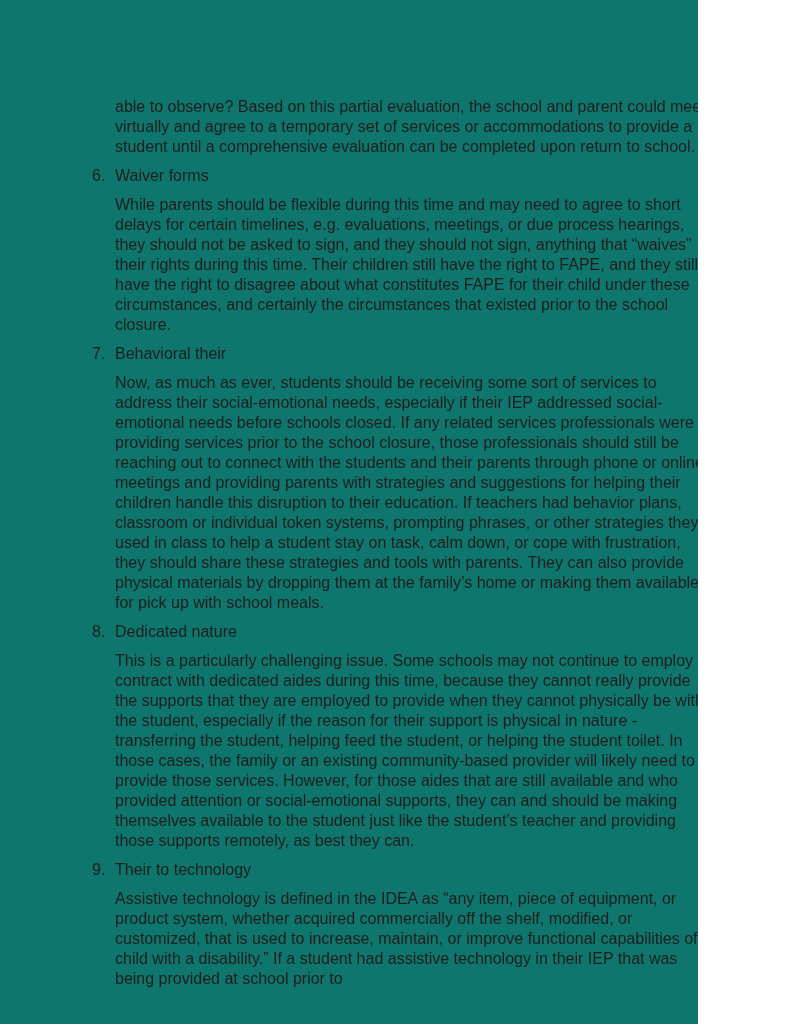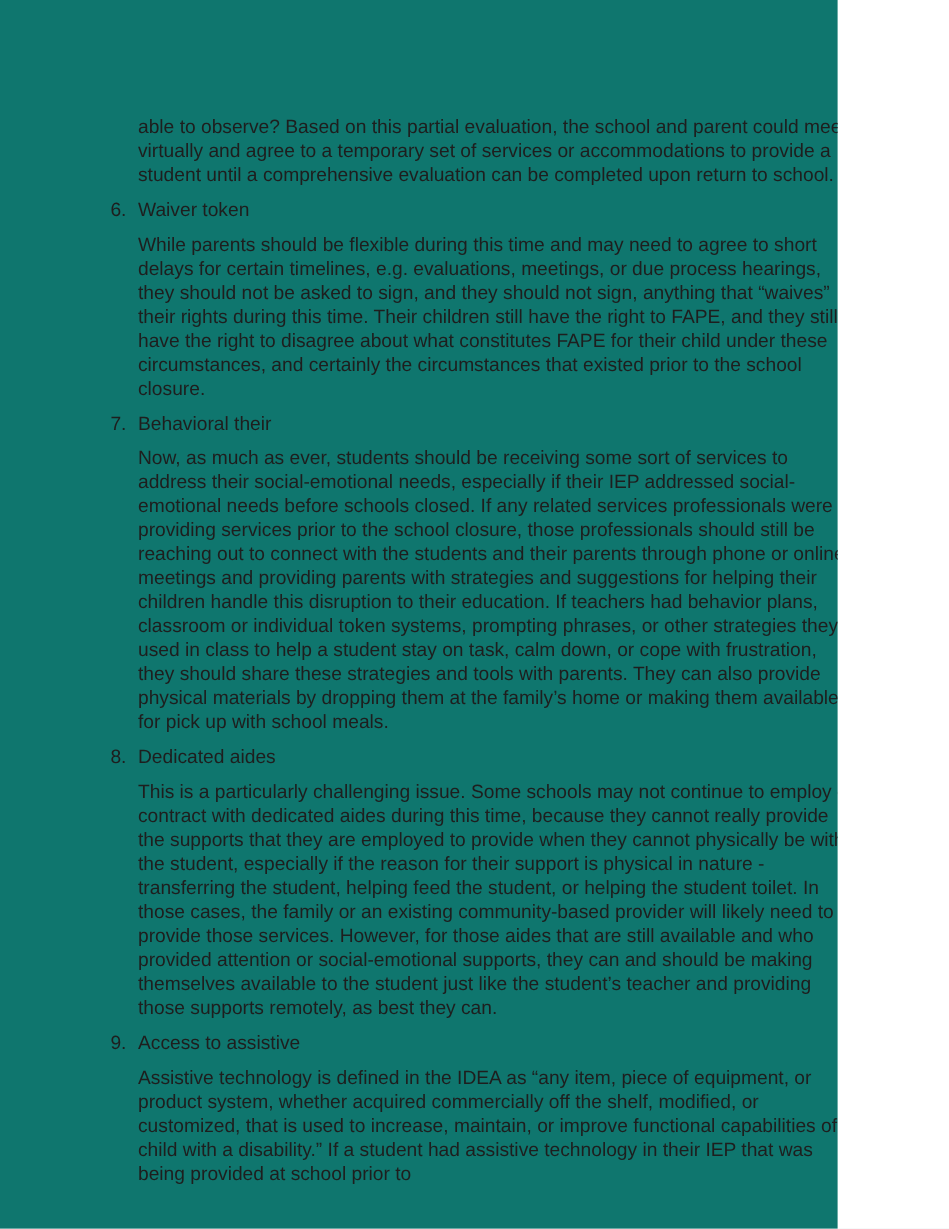--- a/index.html
+++ b/index.html
@@ -35,32 +35,32 @@
   }
 </style>
 </head>
 <body>
 
 <div class="page">
 
   <p class="para">able to observe? Based on this partial evaluation, the school and parent could meet virtually and agree to a temporary set of services or accommodations to provide a student until a comprehensive evaluation can be completed upon return to school.</p>
 
   <div class="item-heading">
-    <span class="num">6.</span><span class="title">Waiver token</span>
+    <span class="num">6.</span><span class="title">Waiver forms</span>
   </div>
   <p class="para">While parents should be flexible during this time and may need to agree to short delays for certain timelines, e.g. evaluations, meetings, or due process hearings, they should not be asked to sign, and they should not sign, anything that “waives” their rights during this time. Their children still have the right to FAPE, and they still have the right to disagree about what constitutes FAPE for their child under these circumstances, and certainly the circumstances that existed prior to the school closure.</p>
 
   <div class="item-heading">
     <span class="num">7.</span><span class="title">Behavioral their</span>
   </div>
   <p class="para">Now, as much as ever, students should be receiving some sort of services to address their social-emotional needs, especially if their IEP addressed social-emotional needs before schools closed. If any related services professionals were providing services prior to the school closure, those professionals should still be reaching out to connect with the students and their parents through phone or online meetings and providing parents with strategies and suggestions for helping their children handle this disruption to their education. If teachers had behavior plans, classroom or individual token systems, prompting phrases, or other strategies they used in class to help a student stay on task, calm down, or cope with frustration, they should share these strategies and tools with parents. They can also provide physical materials by dropping them at the family’s home or making them available for pick up with school meals.</p>
 
   <div class="item-heading">
-    <span class="num">8.</span><span class="title">Dedicated aides</span>
+    <span class="num">8.</span><span class="title">Dedicated nature</span>
   </div>
   <p class="para">This is a particularly challenging issue. Some schools may not continue to employ or contract with dedicated aides during this time, because they cannot really provide the supports that they are employed to provide when they cannot physically be with the student, especially if the reason for their support is physical in nature - transferring the student, helping feed the student, or helping the student toilet. In those cases, the family or an existing community-based provider will likely need to provide those services. However, for those aides that are still available and who provided attention or social-emotional supports, they can and should be making themselves available to the student just like the student’s teacher and providing those supports remotely, as best they can.</p>
 
   <div class="item-heading">
-    <span class="num">9.</span><span class="title">Access to assistive</span>
+    <span class="num">9.</span><span class="title">Their to technology</span>
   </div>
   <p class="para">Assistive technology is defined in the IDEA as “any item, piece of equipment, or product system, whether acquired commercially off the shelf, modified, or customized, that is used to increase, maintain, or improve functional capabilities of a child with a disability.” If a student had assistive technology in their IEP that was being provided at school prior to</p>
 
 </div>
 
 </body></html>

